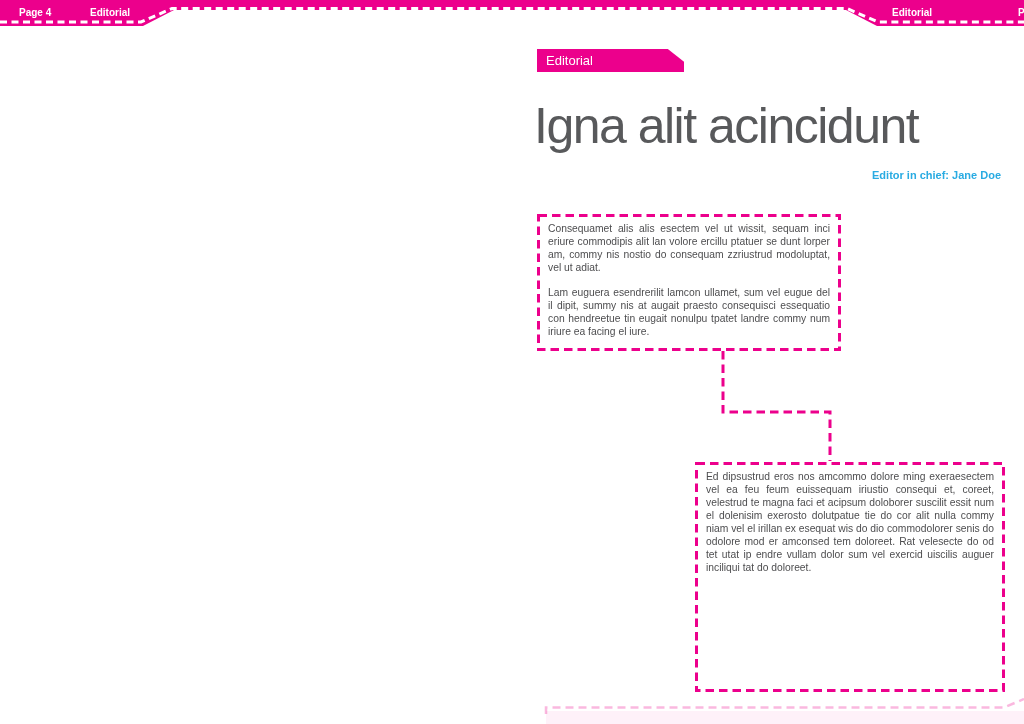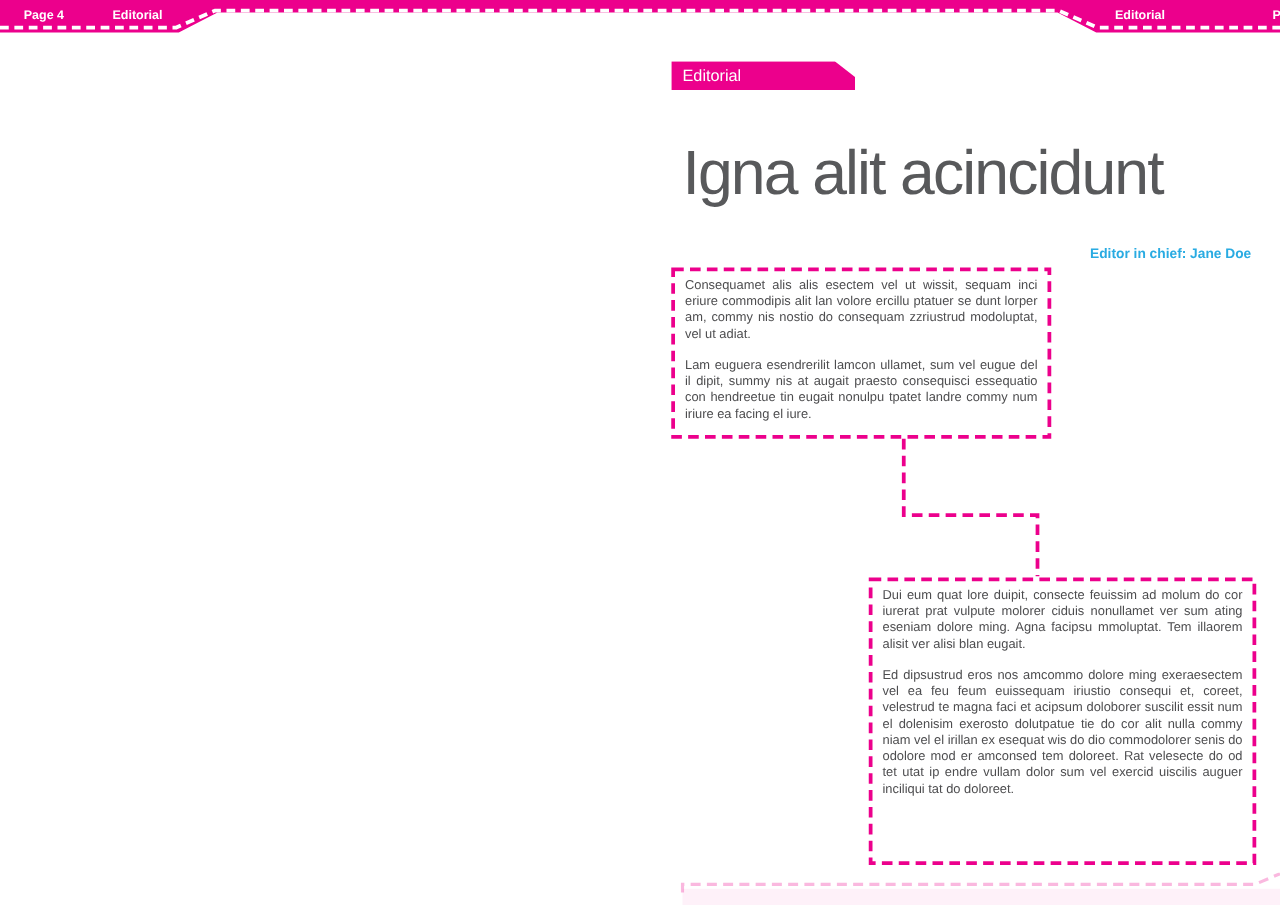--- a/index.html
+++ b/index.html
@@ -13,24 +13,24 @@
   .hdr-ed-left{left:90px;}
   .hdr-ed-right{left:892px;}
   .hdr-page5{left:1018px;}
 
   
   .banner{position:absolute;left:537px;top:49px;width:147px;height:23px;background:#EC008C;
           clip-path:polygon(0 0,89% 0,100% 55%,100% 100%,0 100%);}
   .banner span{display:block;padding-left:9px;line-height:23px;color:#ffffff;font-size:13px;}
 
   
-  .title{position:absolute;left:534px;top:100px;margin:12px;font-size:50px;line-height:1.05;
+  .title{position:absolute;left:534px;top:100px;margin:0;font-size:50px;line-height:1.05;
          font-weight:400;color:#58595B;letter-spacing:-1.5px;white-space:nowrap;}
   .byline{position:absolute;left:537px;top:169px;width:464px;text-align:right;
-          font-size:11px;font-weight:700;color:#29ABE2;margin-top:28px;}
+          font-size:11px;font-weight:700;color:#29ABE2;}
 
   
   .overlay{position:absolute;left:0;top:0;pointer-events:none;}
 
   
   .textbox{position:absolute;box-sizing:border-box;padding:8px 11px;overflow:hidden;
            color:#4D4D4F;font-size:10.3px;line-height:13px;text-align:justify;}
   .textbox p{margin:0 0 12px 0;}
   .box1{left:537px;top:214px;width:304px;height:137px;}
   .box2{left:695px;top:462px;width:310px;height:230px;}
@@ -62,21 +62,20 @@
     <rect x="538.5" y="215.5" width="301" height="134" fill="none" stroke="#EC008C" stroke-width="3" stroke-dasharray="8.5 5"></rect>
     <rect x="696.5" y="463.5" width="307" height="227" fill="none" stroke="#EC008C" stroke-width="3" stroke-dasharray="8.5 5"></rect>
     <path d="M723,351 V412 H830 V461" fill="none" stroke="#EC008C" stroke-width="3" stroke-dasharray="8.5 5"></path>
   </svg>
 
   <div class="textbox box1">
     <p>Consequamet alis alis esectem vel ut wissit, sequam inci eriure commodipis alit lan volore ercillu ptatuer se dunt lorper am, commy nis nostio do consequam zzriustrud modoluptat, vel ut adiat.</p>
     <p>Lam euguera esendrerilit lamcon ullamet, sum vel eugue del il dipit, summy nis at augait praesto consequisci essequatio con hendreetue tin eugait nonulpu tpatet landre commy num iriure ea facing el iure.</p>
   </div>
   <div class="textbox box2">
-    <p>Dui eum quat lore duipit, consecte feuissim ad molum do cor iurerat prat vulpute molorer ciduis nonullamet ver sum ating eseniam dolore ming. Agna facipsu mmoluptat. Tem illaorem alisit ver alisi blan eugait.</p>
     <p>Ed dipsustrud eros nos amcommo dolore ming exeraesectem vel ea feu feum euissequam iriustio consequi et, coreet, velestrud te magna faci et acipsum doloborer suscilit essit num el dolenisim exerosto dolutpatue tie do cor alit nulla commy niam vel el irillan ex esequat wis do dio commodolorer senis do odolore mod er amconsed tem doloreet. Rat velesecte do od tet utat ip endre vullam dolor sum vel exercid uiscilis auguer inciliqui tat do doloreet.</p>
   </div>
 
   <svg class="footer-svg" width="1024" height="26" viewBox="0 0 1024 26">
     <rect x="546" y="13" width="478" height="13" fill="#EC008C" fill-opacity="0.055"></rect>
     <path d="M546,16 V9.5 H1004 L1024,1" fill="none" stroke="#EC008C" stroke-opacity="0.28" stroke-width="2.5" stroke-dasharray="8 5"></path>
   </svg>
 
 </div>
 

